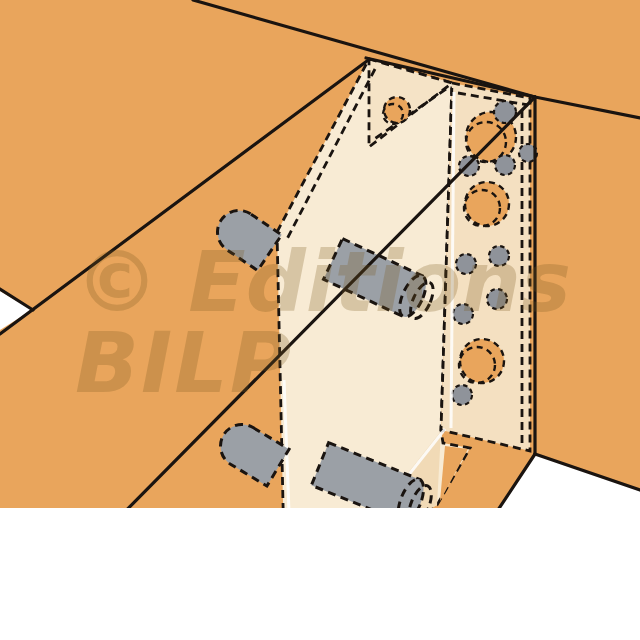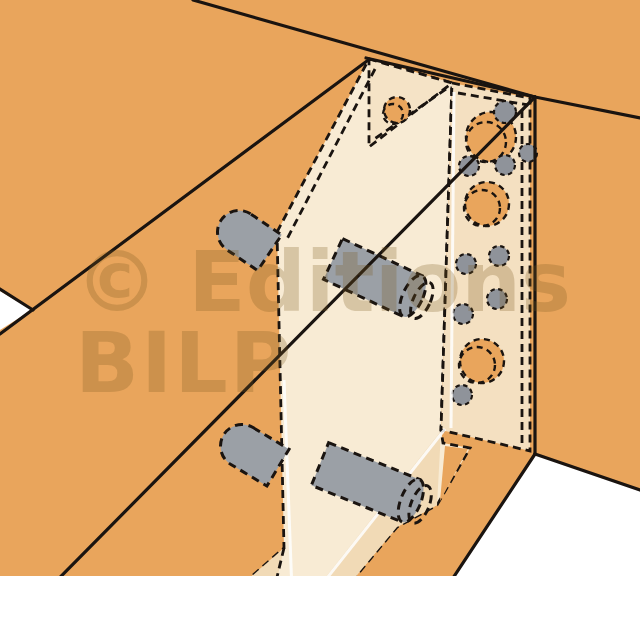--- a/index.html
+++ b/index.html
@@ -1,16 +1,16 @@
 <!DOCTYPE html>
 <html><head>
 <meta charset="utf-8">
 <style>
   html,body{margin:0;padding:0;background:#fff;}
-  .stage{width:640px;height:576px;position:relative;overflow:hidden;background:#fff;}
+  .stage{width:640px;height:508px;position:relative;overflow:hidden;background:#fff;font-style:italic;}
   svg{display:block;width:640px;height:640px;}
   .wm{font-family:"DejaVu Sans","Liberation Sans",sans-serif;font-weight:700;}
 </style>
 </head>
 <body>
 
 <div class="stage">
 <svg viewBox="0 0 640 640" xmlns="http://www.w3.org/2000/svg">
 
   <rect x="0" y="0" width="640" height="640" fill="#e9a55c"></rect>

